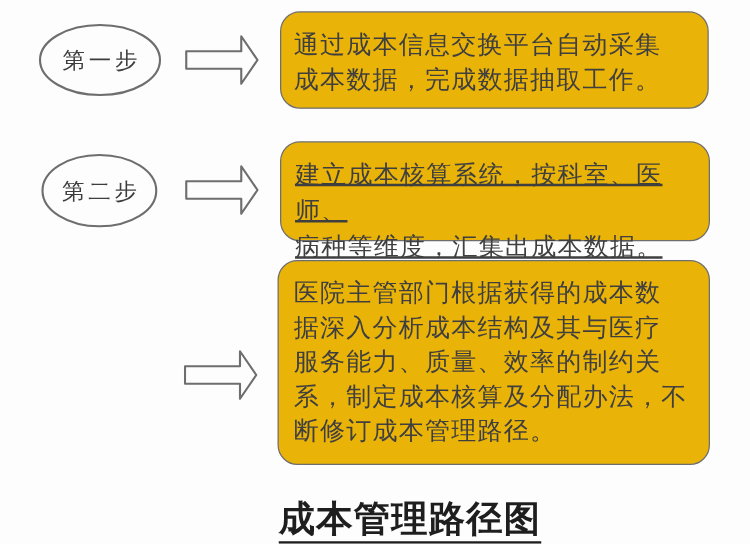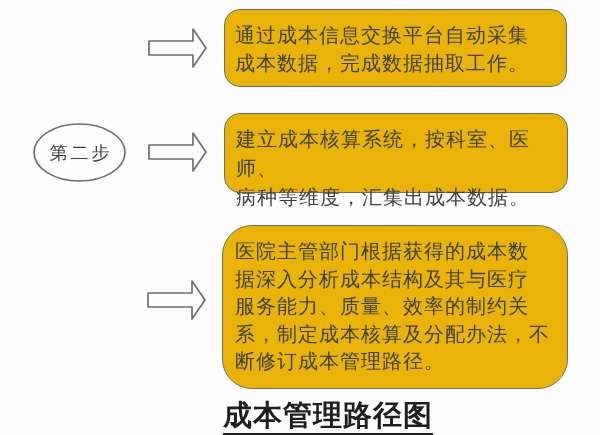--- a/index.html
+++ b/index.html
@@ -55,20 +55,26 @@
     border-bottom: 3px solid #1e1e1e;
     padding-bottom: 1px;
     line-height: 1.15;
   }
 </style>
 </head>
 <body>
 
 <div id="canvas">
 
+  <div class="step-ellipse" style="left:30px; top:18px; width:100px; height:60px;">
+    <svg width="100" height="60" viewBox="0 0 100 60">
+      <ellipse cx="50" cy="30" rx="48" ry="28" fill="none" stroke="#6e6e6e" stroke-width="1.7"></ellipse>
+    </svg>
+    <span class="ellipse-label">第一步</span>
+  </div>
 
   <div class="step-arrow" style="left:148px; top:28px;">
     <svg width="60" height="40" viewBox="0 0 60 40">
       <polygon points="1,13 45,13 45,1 58,20 45,39 45,27 1,27" fill="none" stroke="#6e6e6e" stroke-width="1.7" stroke-linejoin="round"></polygon>
     </svg>
   </div>
 
   <div class="step-box" style="left:224px; top:9px; width:343px; height:78px; padding:11px 10px; line-height:28px;">通过成本信息交换平台自动采集
 成本数据，完成数据抽取工作。</div>
 
@@ -78,31 +84,31 @@
     </svg>
     <span class="ellipse-label">第二步</span>
   </div>
 
   <div class="step-arrow" style="left:148px; top:132px;">
     <svg width="60" height="40" viewBox="0 0 60 40">
       <polygon points="1,13 45,13 45,1 58,20 45,39 45,27 1,27" fill="none" stroke="#6e6e6e" stroke-width="1.7" stroke-linejoin="round"></polygon>
     </svg>
   </div>
 
-  <div class="step-box" style="left:224px; top:113px; width:344px; height:80px; padding:11px 8px 11px 11px; line-height:29px;">建立成本核算系统，按科室、医师、
+  <div class="step-box" style="left:224px; top:113px; width:344px; height:80px; padding:11px 8px 11px 11px; line-height:29px;text-decoration:underline;">建立成本核算系统，按科室、医师、
 病种等维度，汇集出成本数据。</div>
 
 
   <div class="step-arrow" style="left:147px; top:280px;">
     <svg width="60" height="40" viewBox="0 0 60 40">
       <polygon points="1,13 45,13 45,1 58,20 45,39 45,27 1,27" fill="none" stroke="#6e6e6e" stroke-width="1.7" stroke-linejoin="round"></polygon>
     </svg>
   </div>
 
-  <div class="step-box" style="left:222px; top:225px; width:346px; height:164px; padding:12px 8px 12px 12px; line-height:27.5px;border-radius:30px;">医院主管部门根据获得的成本数
+  <div class="step-box" style="left:222px; top:208px; width:346px; height:164px; padding:12px 8px 12px 12px; line-height:27.5px;">医院主管部门根据获得的成本数
 据深入分析成本结构及其与医疗
 服务能力、质量、效率的制约关
 系，制定成本核算及分配办法，不
 断修订成本管理路径。</div>
 
   <div class="caption">成本管理路径图</div>
 
 </div>
 
 </body></html>

